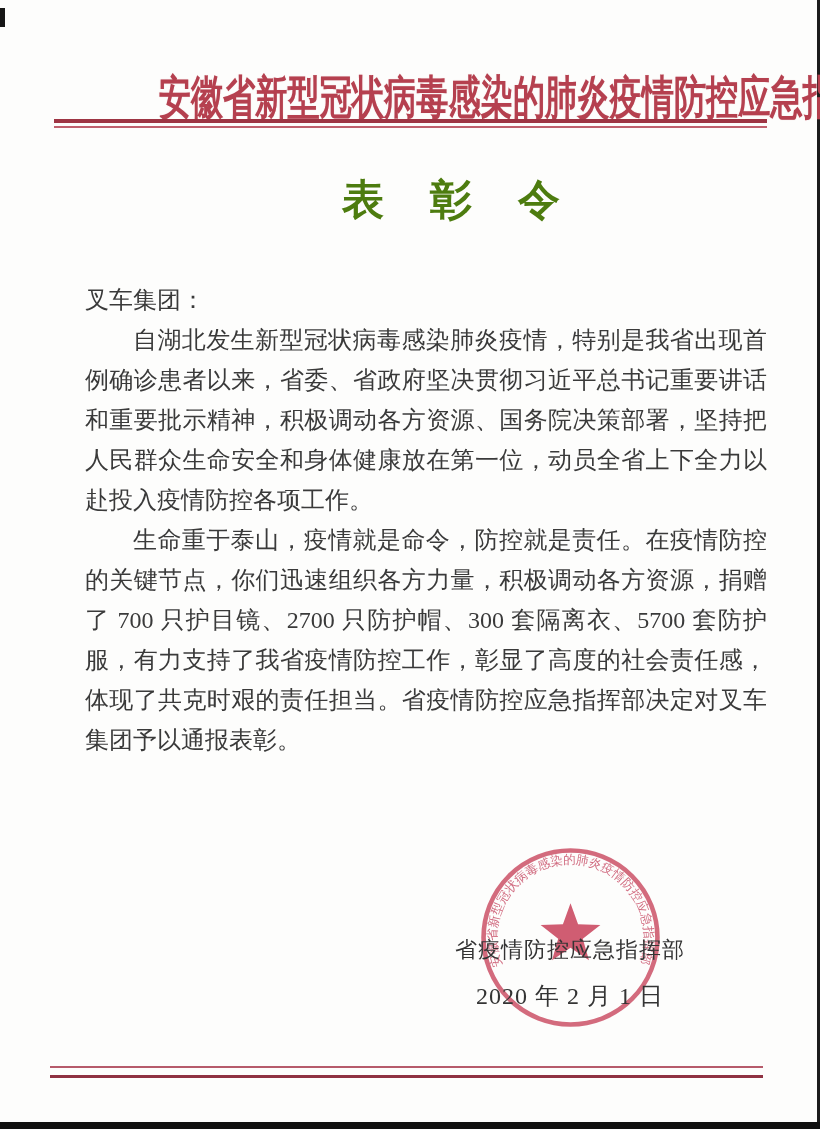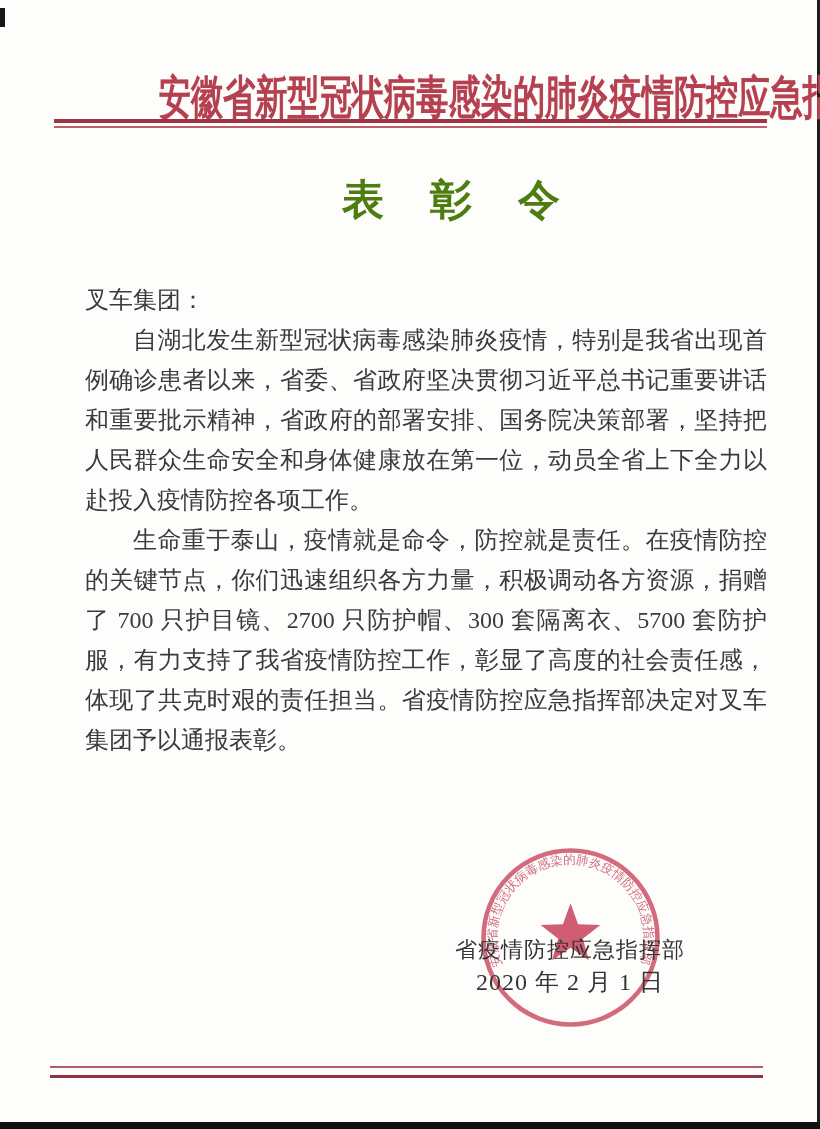--- a/index.html
+++ b/index.html
@@ -70,21 +70,21 @@
   .body-text p { margin: 0; }
   .body-text p.para { text-indent: 2em; }
   
   .signature {
     position: absolute; top: 934px; left: 420px;
     width: 300px; text-align: center;
     color: #343434;
     z-index: 3;
   }
   .sig-org  { font-size: 22px; line-height: 32px; letter-spacing: 1px; }
-  .sig-date { font-size: 24px; line-height: 32px; letter-spacing: 1px; }
+  .sig-date { font-size: 24px; line-height: 32px; margin-top: 14px; letter-spacing: 1px; }
   
   .seal {
     position: absolute; top: 845px; left: 478px;
     z-index: 2; opacity: 0.85;
   }
   
   .rule-foot {
     position: absolute; top: 1066px; left: 50px; width: 713px;
   }
   .rule-foot .r1 { height: 2px; background: #b65b6b; }
@@ -105,21 +105,21 @@
 
   <div class="rule-head">
     <div class="r1"></div>
     <div class="r2"></div>
   </div>
 
   <div class="doc-title">表　彰　令</div>
 
   <div class="body-text">
     <p class="salutation">叉车集团：</p>
-    <p class="para">自湖北发生新型冠状病毒感染肺炎疫情，特别是我省出现首例确诊患者以来，省委、省政府坚决贯彻习近平总书记重要讲话和重要批示精神，省政府的部署安排、国务院决策部署，坚持把人民群众生命安全和身体健康放在第一位，动员全省上下全力以赴投入疫情防控各项工作。</p>
+    <p class="para">自湖北发生新型冠状病毒感染肺炎疫情，特别是我省出现首例确诊患者以来，省委、省政府坚决贯彻习近平总书记重要讲话和重要批示精神，积极调动各方资源、国务院决策部署，坚持把人民群众生命安全和身体健康放在第一位，动员全省上下全力以赴投入疫情防控各项工作。</p>
     <p class="para">生命重于泰山，疫情就是命令，防控就是责任。在疫情防控的关键节点，你们迅速组织各方力量，积极调动各方资源，捐赠了 700 只护目镜、2700 只防护帽、300 套隔离衣、5700 套防护服，有力支持了我省疫情防控工作，彰显了高度的社会责任感，体现了共克时艰的责任担当。省疫情防控应急指挥部决定对叉车集团予以通报表彰。</p>
   </div>
 
   <svg class="seal" viewBox="0 0 200 200" width="185" height="185">
     <circle cx="100" cy="100" r="94" fill="none" stroke="#cc5268" stroke-width="5"></circle>
     <polygon points="100,63 108.2,85.7 132.3,86.5 113.3,101.3 120,124.5 100,111 80,124.5 86.7,101.3 67.7,86.5 91.8,85.7" fill="#c9425a"></polygon>
     <defs>
       <path id="sealArc" d="M 25.8,130 A 80,80 0 1 1 174.2,130" fill="none"></path>
     </defs>
     <text font-size="13.5" fill="#c9516a">

